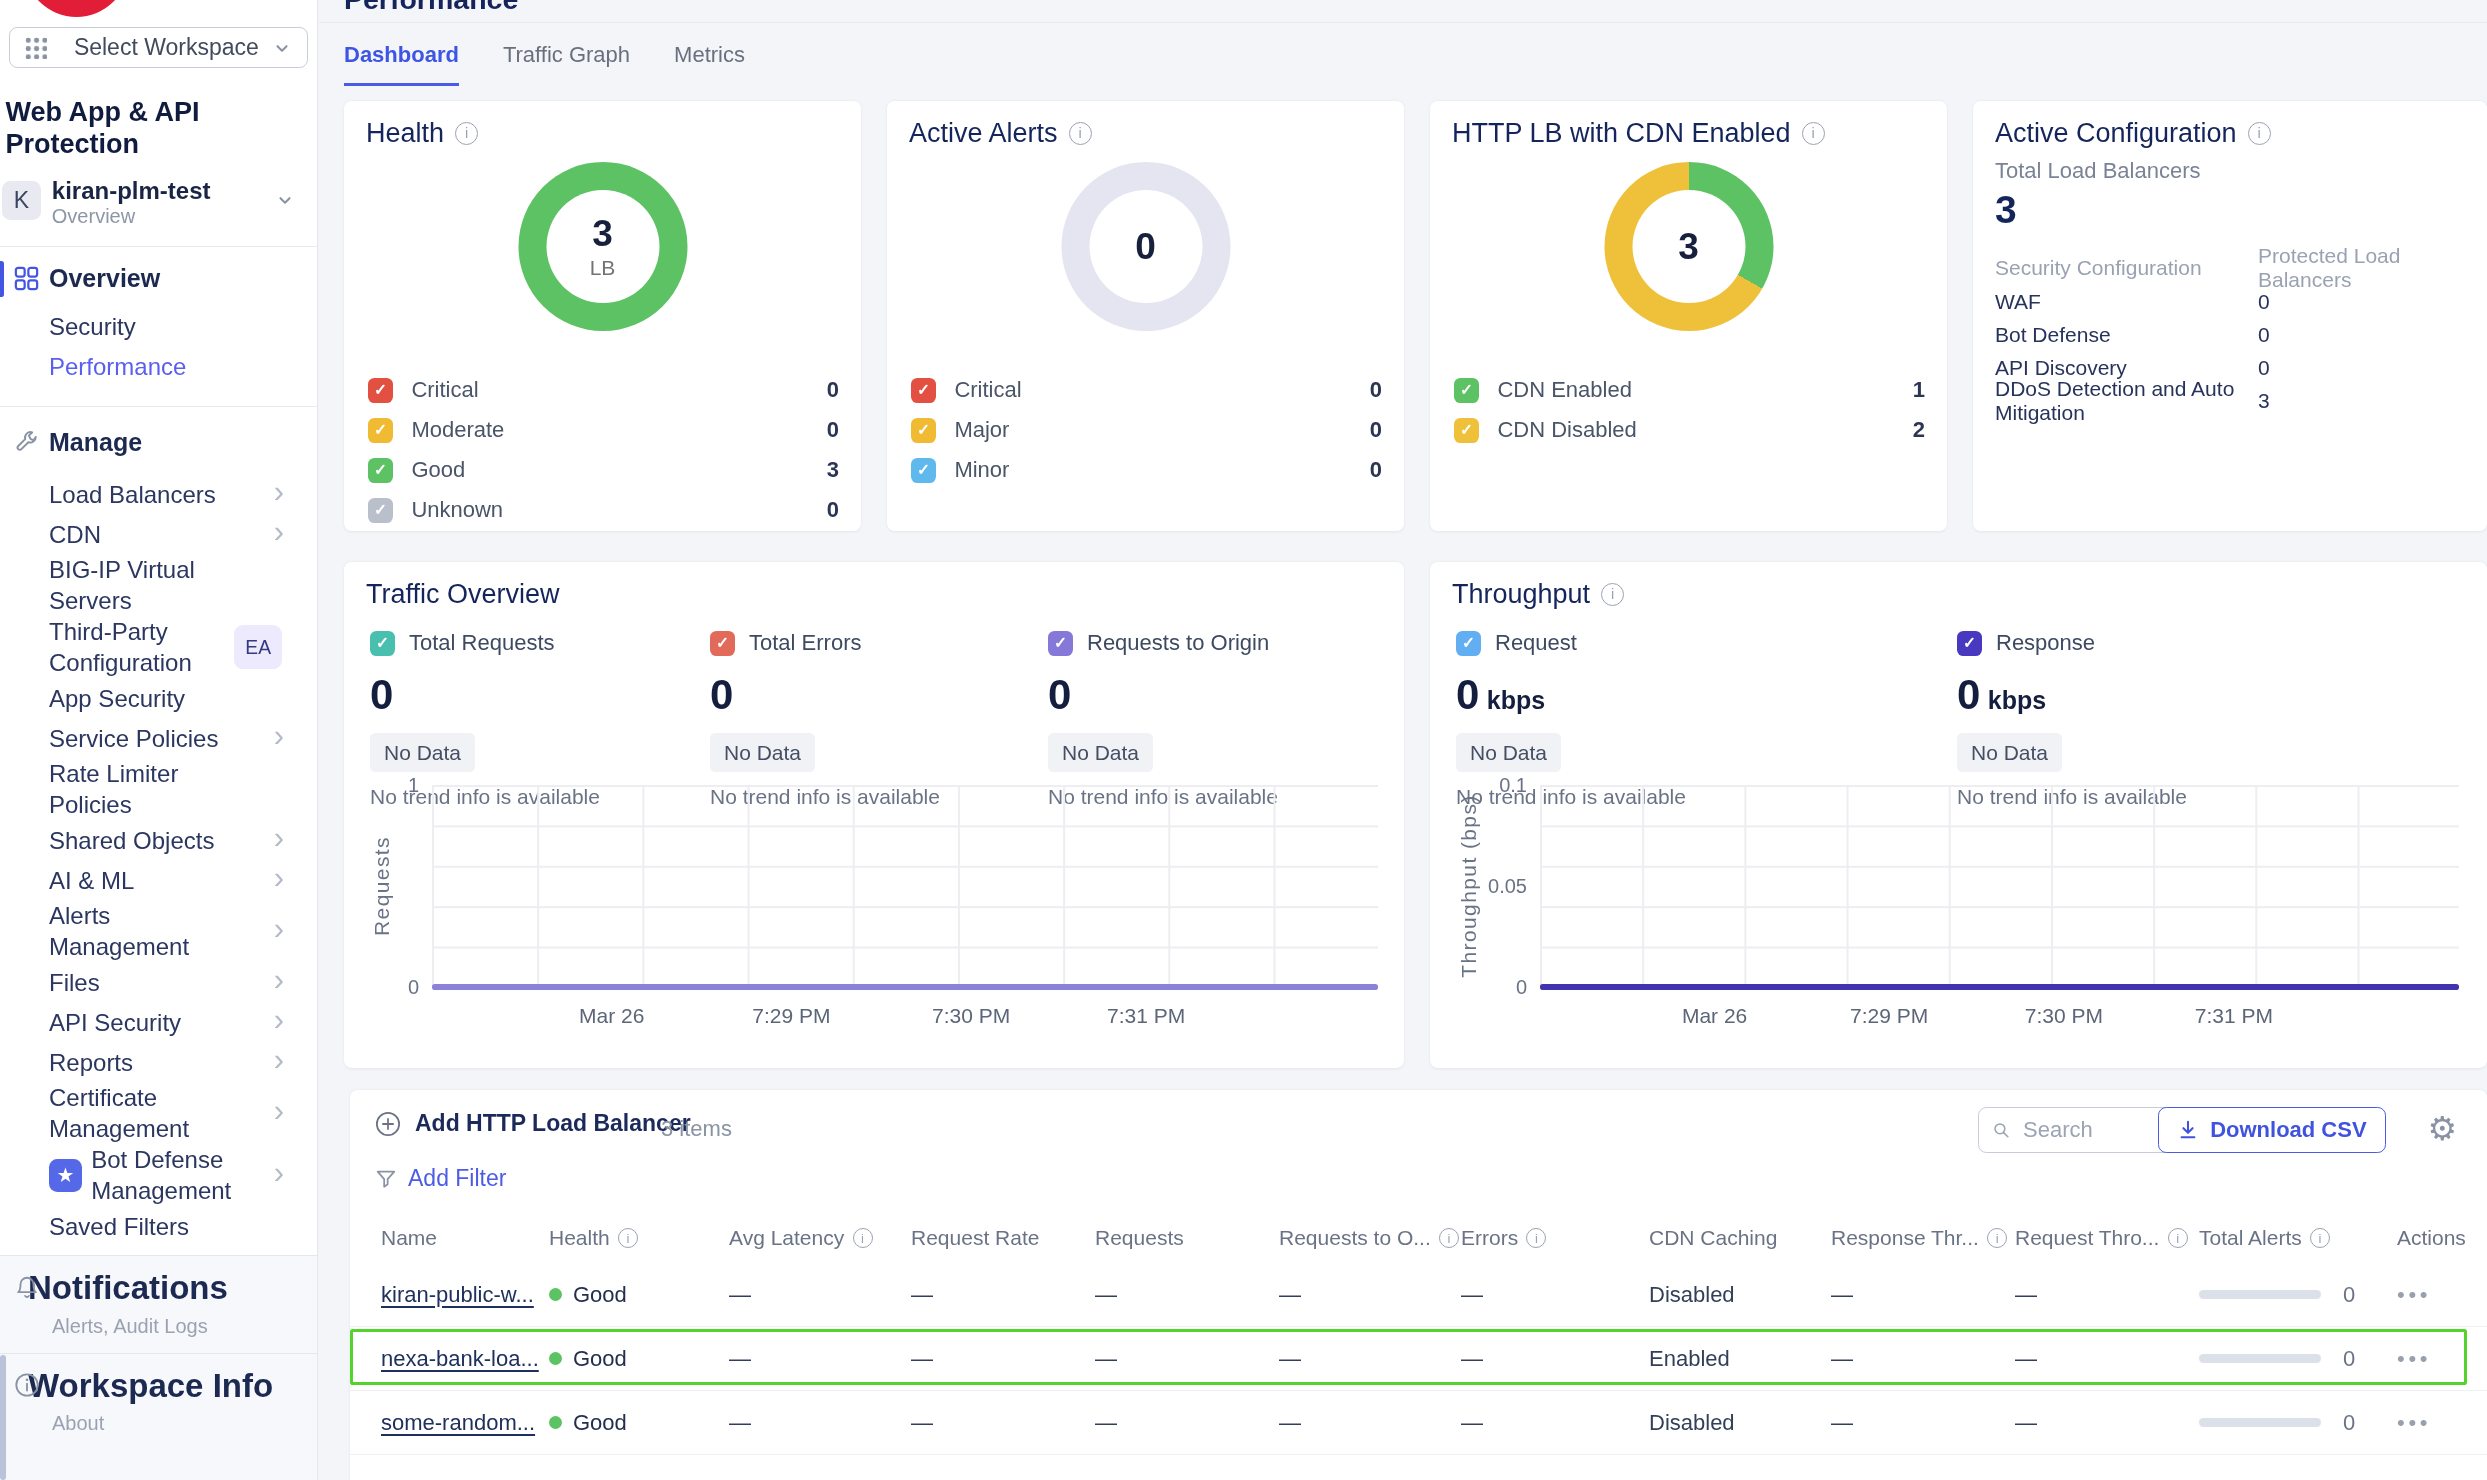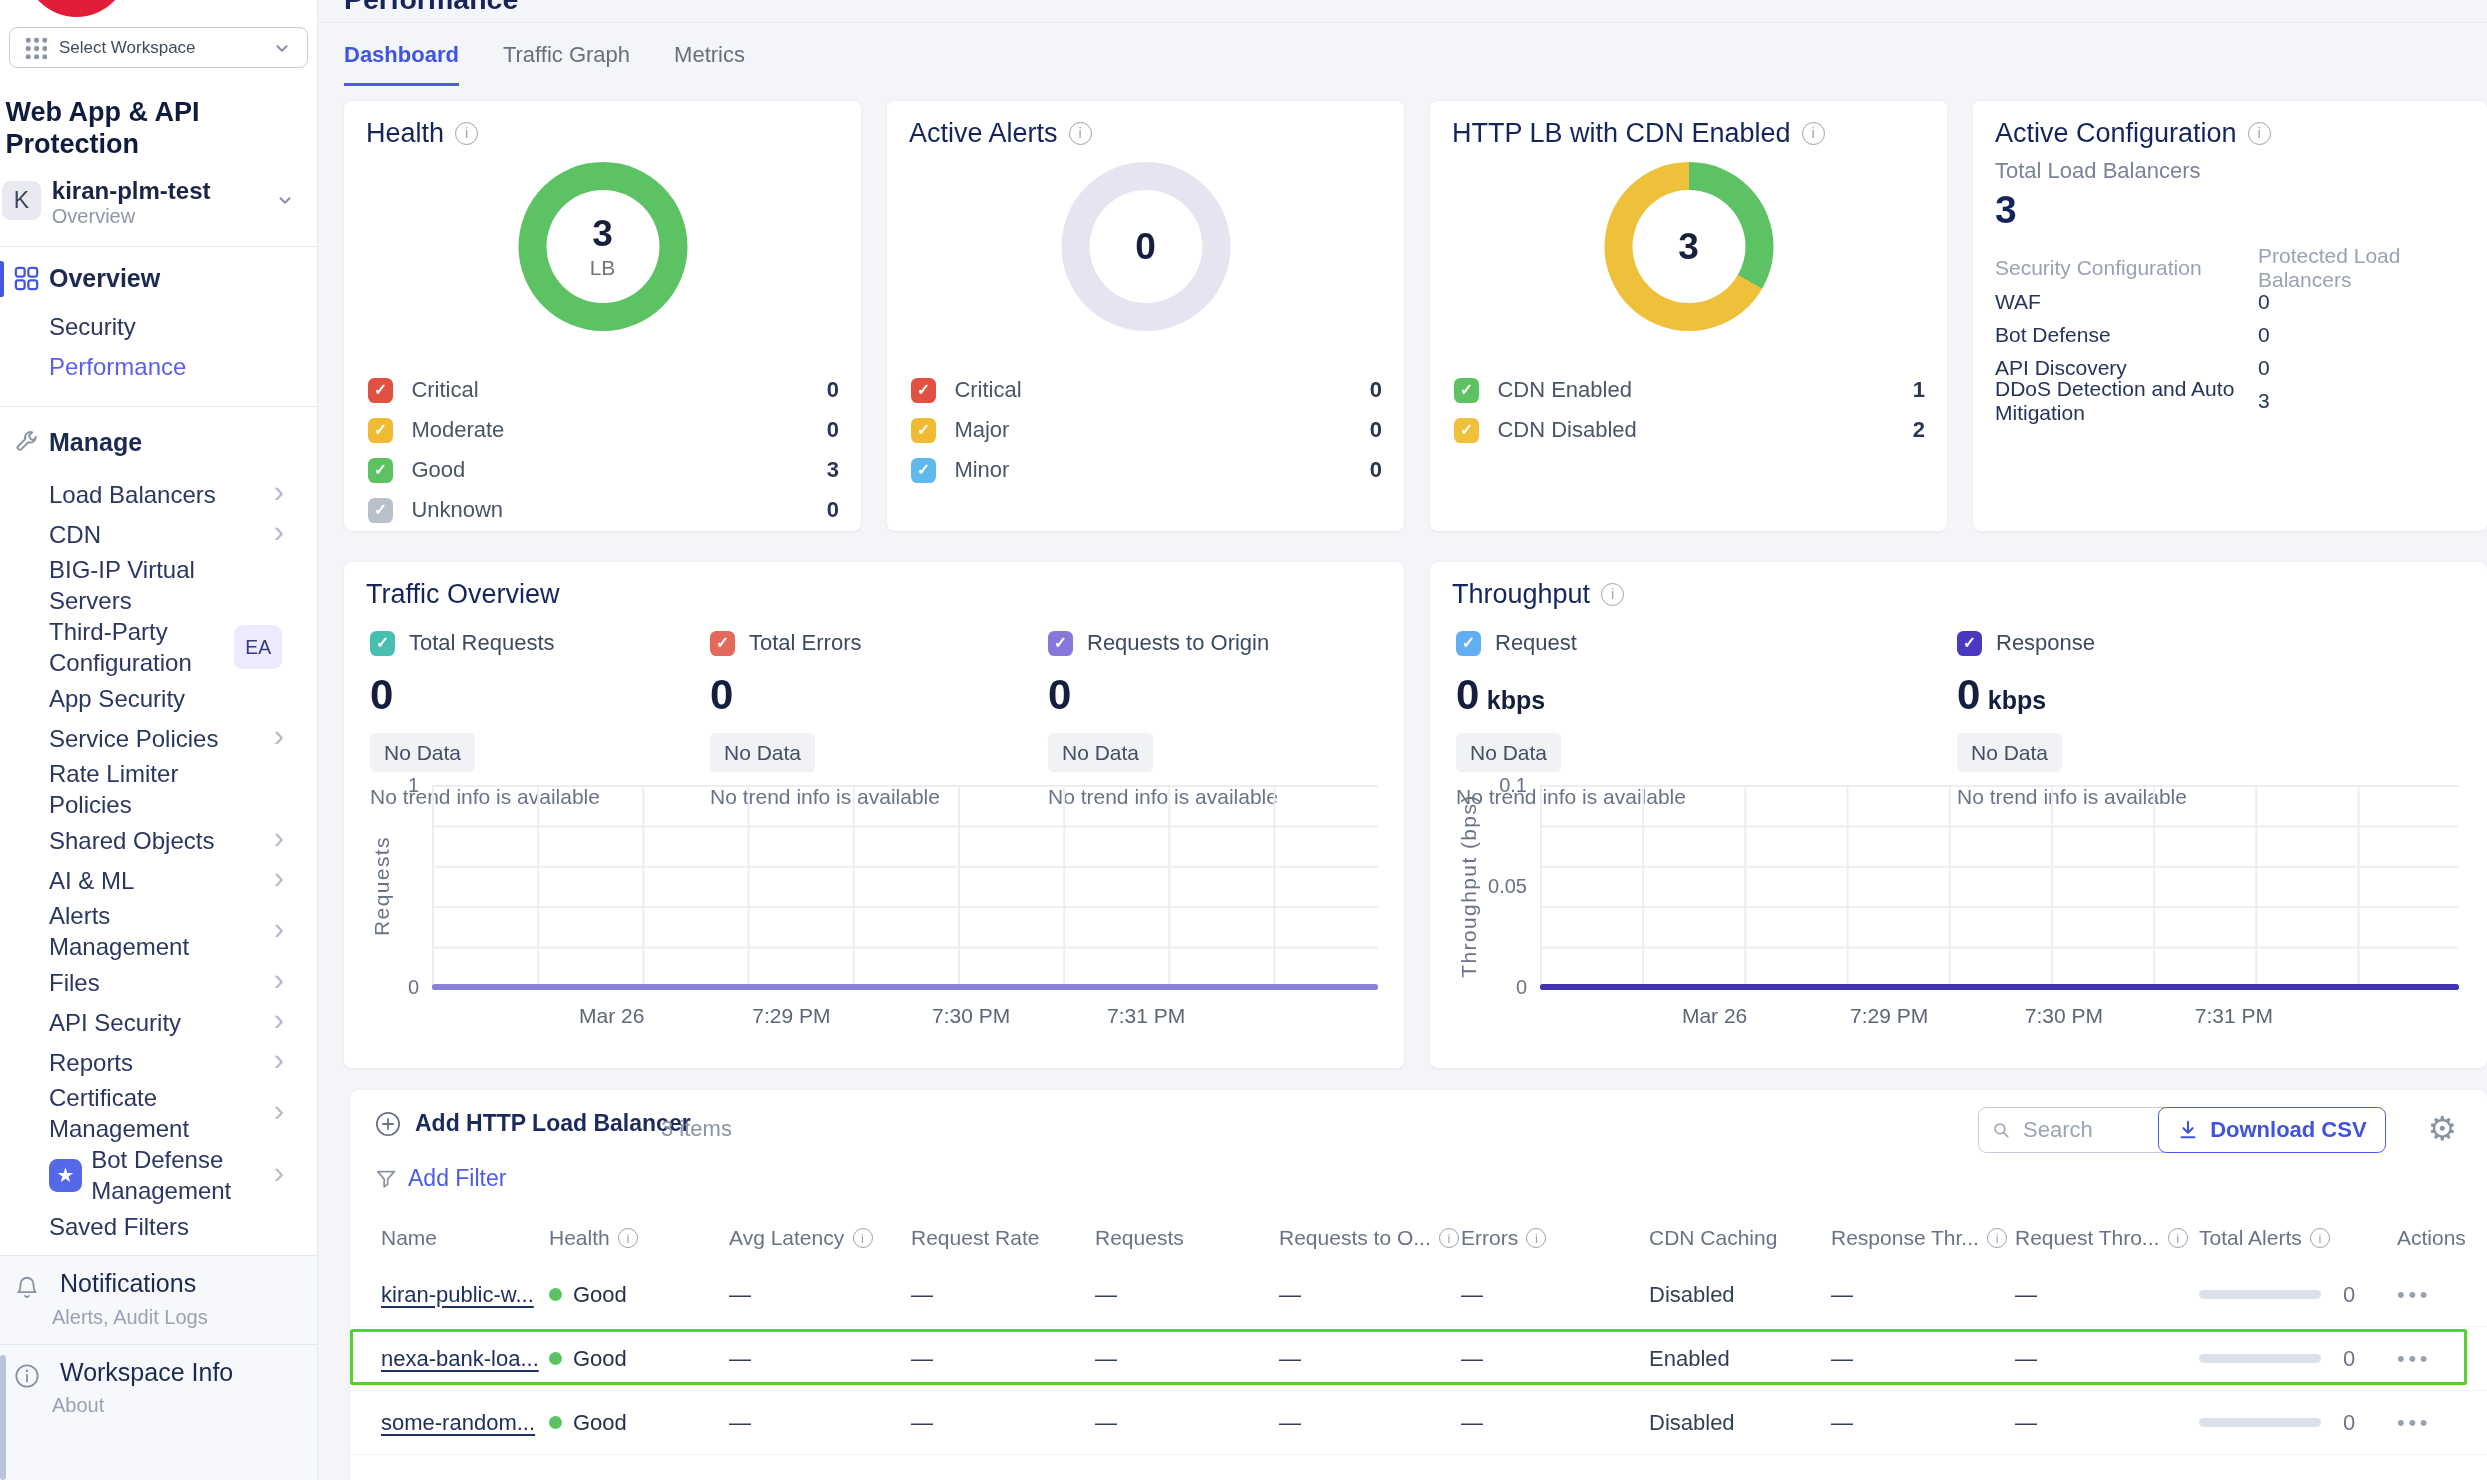--- a/index.html
+++ b/index.html
@@ -5,42 +5,42 @@
   html,body{margin:0;padding:0;}
   body{width:2487px;height:1480px;overflow:hidden;background:#f4f5f8;font-family:"Liberation Sans",sans-serif;-webkit-font-smoothing:antialiased;}
   .app{position:relative;width:2487px;height:1480px;overflow:hidden;}
 
   
   .sidebar{position:absolute;left:0;top:0;width:318px;height:1480px;background:#fff;border-right:0.9px solid #e4e7ec;box-sizing:border-box;display:flex;flex-direction:column;z-index:3;}
   .logo-area{position:relative;height:20px;flex:none;}
   .f5-logo{position:absolute;left:24px;top:-88px;width:105px;height:105px;border-radius:50%;background:#e21d38;}
   .ws-select{flex:none;margin:7.4px 9.2px 0 9.2px;height:41px;border:1.5px solid #c7cdd8;border-radius:8.3px;display:flex;align-items:center;padding:0 14.7px;box-sizing:border-box;background:#fff;cursor:pointer;}
   .dots-grid{width:22px;height:22px;flex:none;background:radial-gradient(circle,#8a93a3 2.4px,transparent 2.9px);background-size:8.3px 8.3px;background-position:-0.9px -0.9px;}
-  .ws-select-label{margin-left:12px;font-size:17px;color:#414b5e;}
+  .ws-select-label{margin-left:27px;font-size:23px;color:#414b5e;}
   .chev-down{margin-left:auto;flex:none;}
   .product-title{flex:none;margin:28px 5.5px 0 5.5px;font-size:27px;font-weight:700;color:#101c3f;line-height:32px;}
   .ns-row{flex:none;position:relative;margin:16.6px 9.2px 0 1.8px;height:48px;cursor:pointer;}
   .ns-avatar{position:absolute;left:0;top:3.7px;width:39px;height:39px;border-radius:8.3px;background:#e9e9f2;color:#3c4660;font-size:23px;display:flex;align-items:center;justify-content:center;}
   .ns-name{position:absolute;left:50px;top:0;font-size:24px;font-weight:700;color:#1a2445;}
   .ns-type{position:absolute;left:50px;top:28px;font-size:20px;color:#8d96a6;}
   .ns-chev{position:absolute;right:13px;top:13px;}
   .sb-divider{flex:none;height:0.9px;background:#e8eaef;margin-top:21px;}
   .section-head{flex:none;position:relative;height:42px;display:flex;align-items:center;margin-top:11px;}
   .section-head .active-bar{position:absolute;left:0;top:2.8px;bottom:2.8px;width:3.7px;border-radius:0 2.8px 2.8px 0;background:#4356e2;}
   .section-icon{margin-left:14px;width:25px;height:25px;flex:none;}
   .section-label{margin-left:10px;font-size:25px;font-weight:600;color:#1c2950;}
   .sub-item{flex:none;height:40px;display:flex;align-items:center;padding-left:49px;font-size:24px;color:#2b3760;cursor:pointer;}
   .sub-item.active{color:#5a5ff0;}
   .sb-item{flex:none;position:relative;min-height:40px;display:flex;align-items:center;padding:0 64px 0 49px;font-size:24px;color:#2b3760;cursor:pointer;line-height:31px;box-sizing:border-box;}
   .sb-item .chev-r{position:absolute;right:33px;top:50%;transform:translateY(-58%);font-size:31px;color:#b4bbc8;font-weight:400;}
   .sb-item .ea-badge{position:absolute;right:35px;top:50%;transform:translateY(-50%);background:#eceafc;color:#333a7e;font-size:19.3px;padding:6.4px 11px;border-radius:9.2px;}
   .bot-icon{width:33px;height:33px;border-radius:8.3px;background:#5468e8;color:#fff;font-size:20px;display:flex;align-items:center;justify-content:center;flex:none;margin-right:9.2px;}
   .sb-footer{flex:none;position:relative;border-top:0.9px solid #e4e7ec;background:#f7f8fb;padding:13px 0 14.7px 0;}
   .sb-footer .f-icon{position:absolute;left:14px;top:18.4px;}
-  .f-title{margin-left:60px;font-size:25px;font-weight:400;color:#1c2950;}
+  .f-title{margin-left:28px;font-size:33px;font-weight:700;color:#1c2950;}
   .f-sub{margin-left:52px;margin-top:7.4px;font-size:20px;color:#9aa2b2;}
   .grow{flex:1;background:#f7f8fb;border-top:0;}
   .left-scroll{position:absolute;left:0;top:1355px;width:6.4px;height:125px;background:#b9c3da;border-radius:3.7px;z-index:6;}
 
   
   .main{position:absolute;left:319px;top:0;right:0;bottom:0;}
   .page-title{position:absolute;top:-16.6px;left:25px;font-size:28.5px;font-weight:700;color:#15255c;margin:0;}
   .top-divider{position:absolute;left:0;right:0;top:22px;height:0.9px;background:#e7e9ee;}
   .tabs{position:absolute;top:42px;left:25px;display:flex;gap:44px;}
   .tab{font-size:22px;color:#68707f;padding-bottom:14.7px;cursor:pointer;border-bottom:3.7px solid transparent;}

